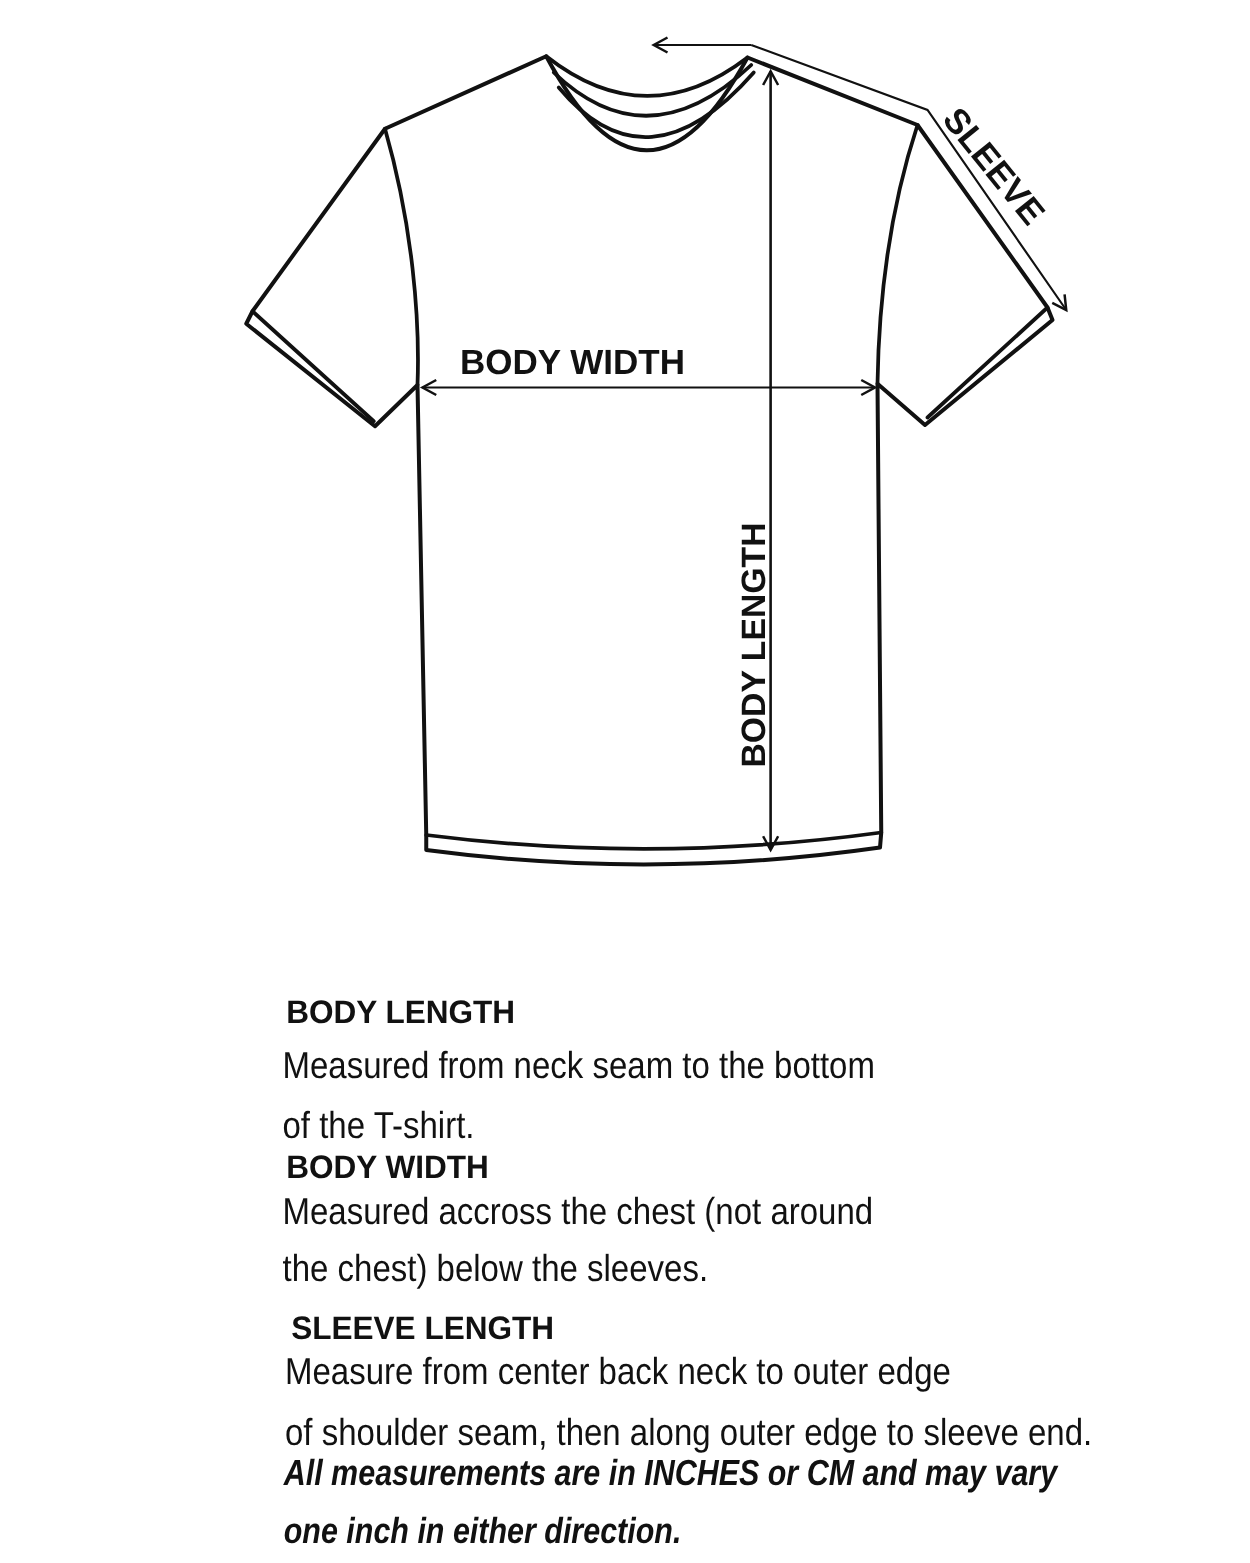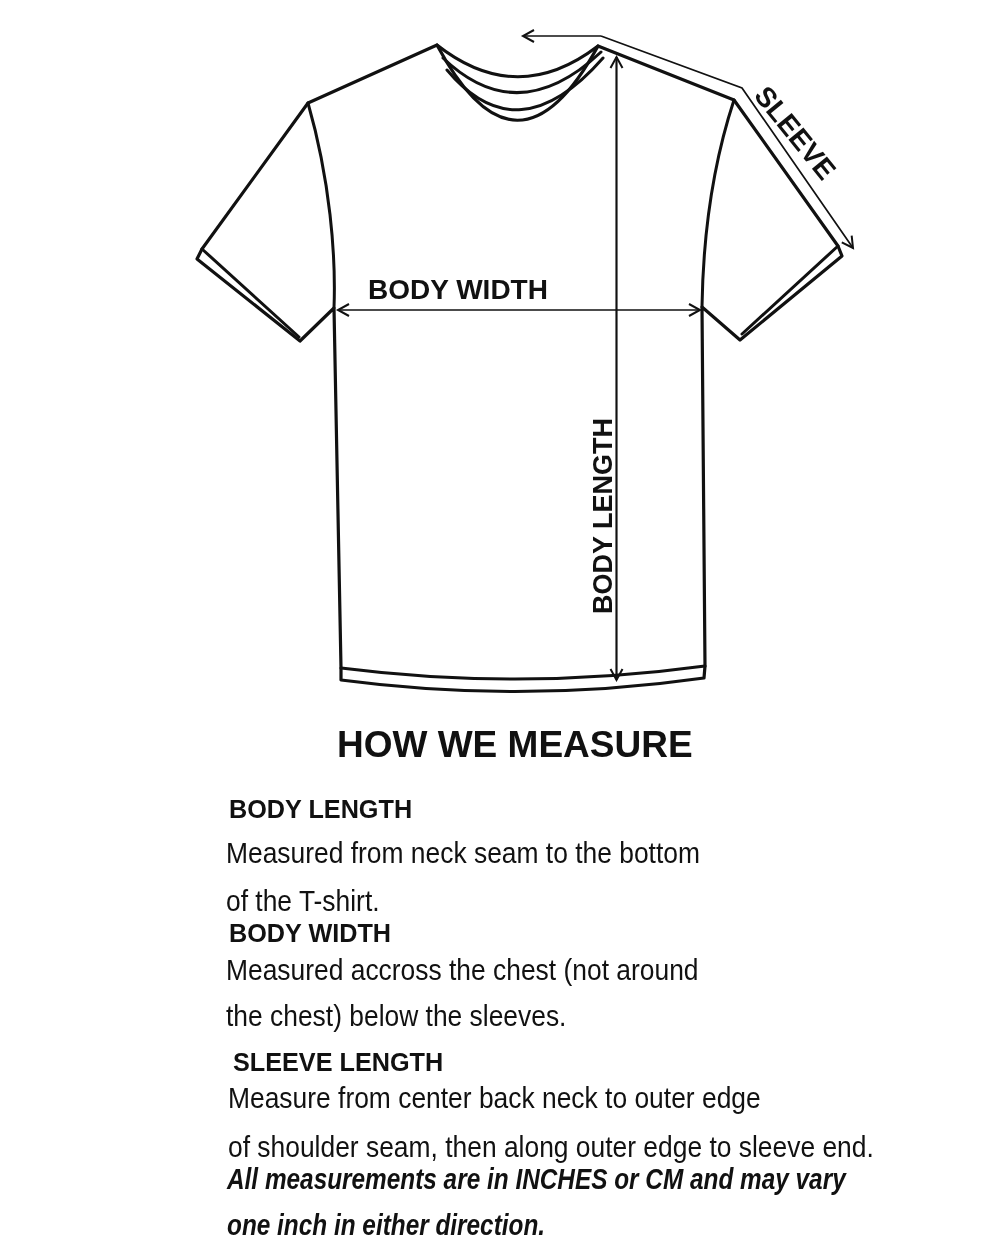--- a/index.html
+++ b/index.html
@@ -55,21 +55,20 @@
       <path d="M616.5,678 V57" marker-end="url(#arw)"></path>
       <path d="M616.5,57 V680" marker-end="url(#arw)"></path>
       <path d="M338,310 H700" marker-start="url(#arw)" marker-end="url(#arw)"></path>
     </g>
 
     <text class="svg-label" x="753" y="96" font-size="28" transform="rotate(51 753 96)">SLEEVE</text>
     <text class="svg-label" x="368" y="299" font-size="28">BODY WIDTH</text>
     <text class="svg-label" x="612" y="614" font-size="27" transform="rotate(-90 612 614)">BODY LENGTH</text>
   </svg>
 
-  <div class="page-heading">HOW WE MEASURE</div>
 
   <div class="sec-title" style="left:229px;top:794px">BODY LENGTH</div>
   <div class="desc" style="left:226px;top:836px">Measured from neck seam to the bottom</div>
   <div class="desc" style="left:226px;top:884px">of the T-shirt.</div>
 
   <div class="sec-title" style="left:229px;top:918px">BODY WIDTH</div>
   <div class="desc" style="left:226px;top:953px">Measured accross the chest (not around</div>
   <div class="desc" style="left:226px;top:999px">the chest) below the sleeves.</div>
 
   <div class="sec-title" style="left:233px;top:1047px">SLEEVE LENGTH</div>

